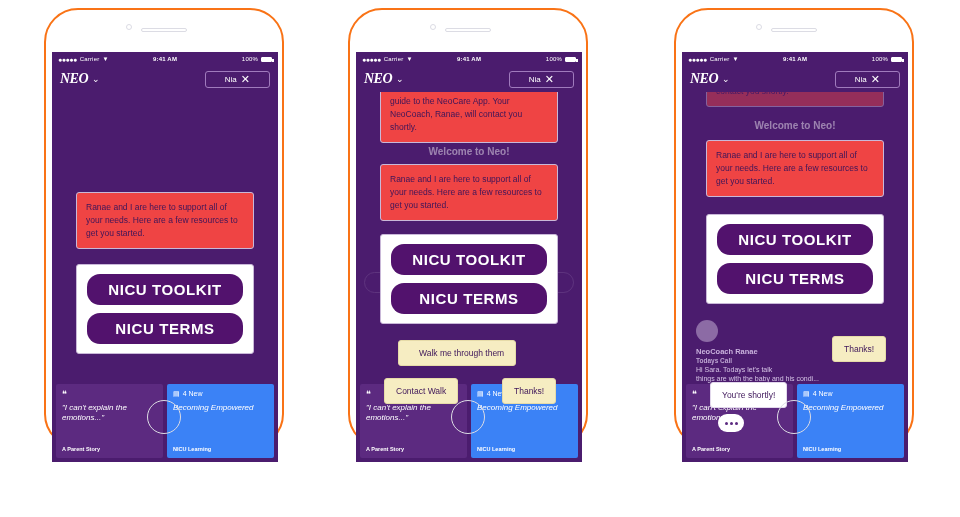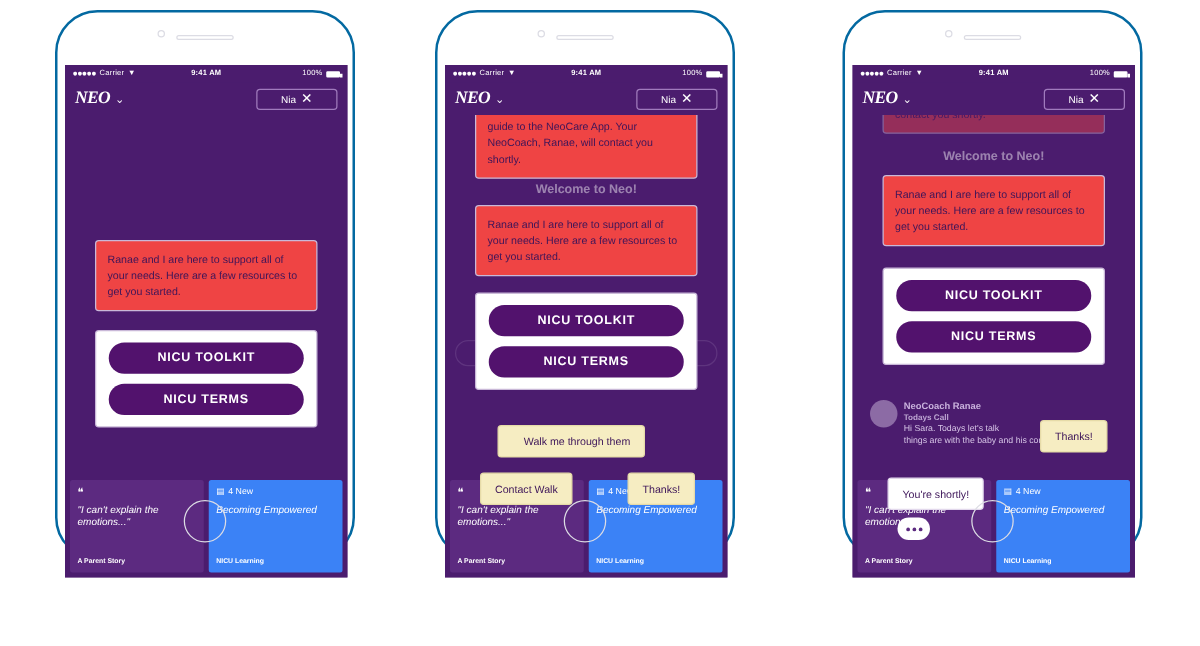--- a/index.html
+++ b/index.html
@@ -17,21 +17,21 @@
     position: relative;
     width: 960px;
     height: 517px;
   }
   
   .phone {
     position: absolute;
     top: 8px;
     width: 240px;
     height: 440px;
-    border: 2px solid #0369a1;
+    border: 2px solid #f97316;
     border-radius: 34px;
     background: #ffffff;
     box-sizing: border-box;
   }
   .phone.p1 { left: 44px; }
   .phone.p2 { left: 348px; }
   .phone.p3 { left: 674px; }
 
   .speaker {
     position: absolute;
@@ -162,21 +162,21 @@
     box-sizing: border-box;
     display: flex;
     flex-direction: column;
     gap: 8px;
   }
   .pbtn {
     background: #52126d;
     color: #ffffff;
     border-radius: 13px;
     text-align: center;
-    font-size: 10px;
+    font-size: 15px;
     font-weight: bold;
     letter-spacing: 0.6px;
     padding: 7px 1px;
   }
   .ybtn {
     position: absolute;
     background: #f6edc2;
     border: 1px solid #e6dba8;
     border-radius: 3px;
     color: #3d1559;
@@ -216,20 +216,21 @@
   .quote-ic { font-size: 9px; }
 
   
   .coachrow {
     position: absolute;
     display: flex;
     gap: 5px;
     color: #d6c4e6;
     font-size: 7px;
     line-height: 9px;
+    flex-direction: column;
   }
   .avatar {
     width: 22px; height: 22px; border-radius: 50%;
     background: #8c6ba5; flex: 0 0 22px;
   }
   .coach-name { font-weight: bold; font-size: 7.5px; color: #c9b2dd; }
   .coach-sub { font-weight: bold; font-size: 6.5px; color: #bda6d2; }
 
   .chatdots {
     position: absolute;

